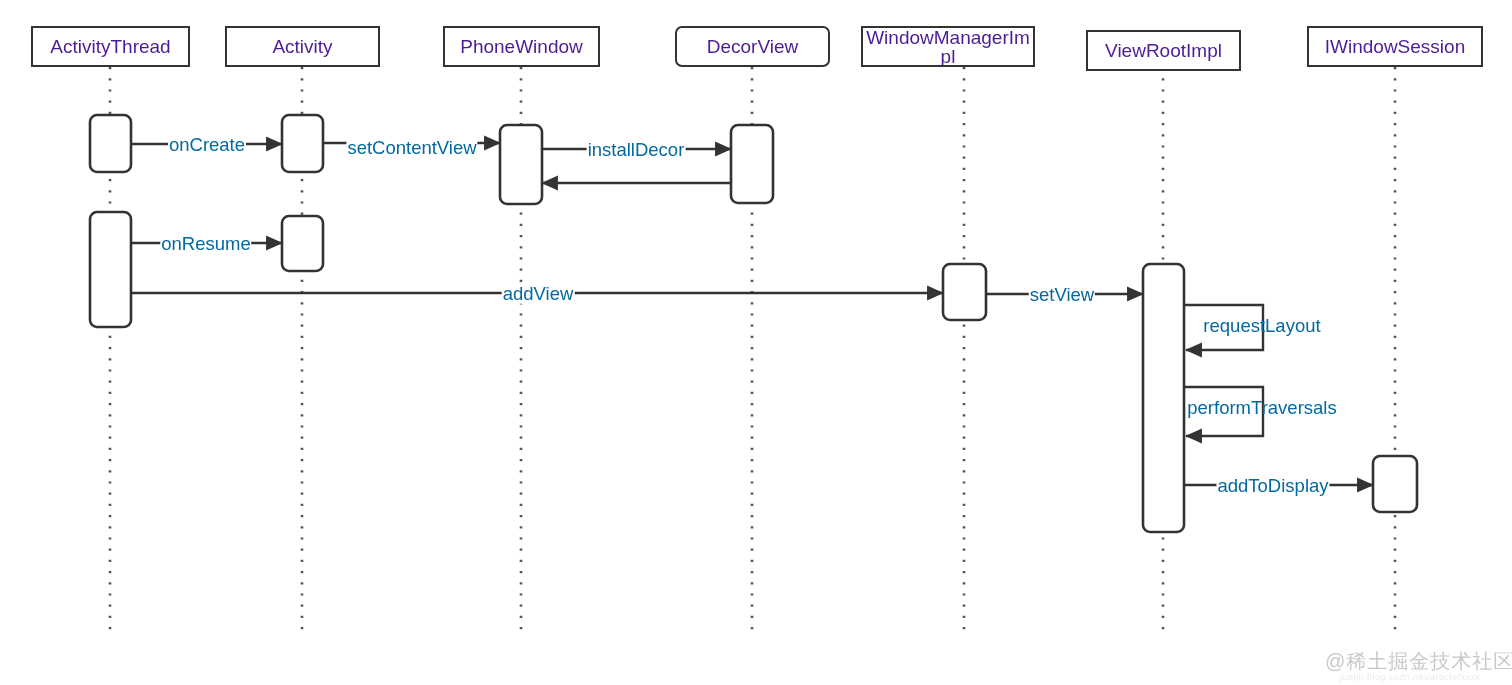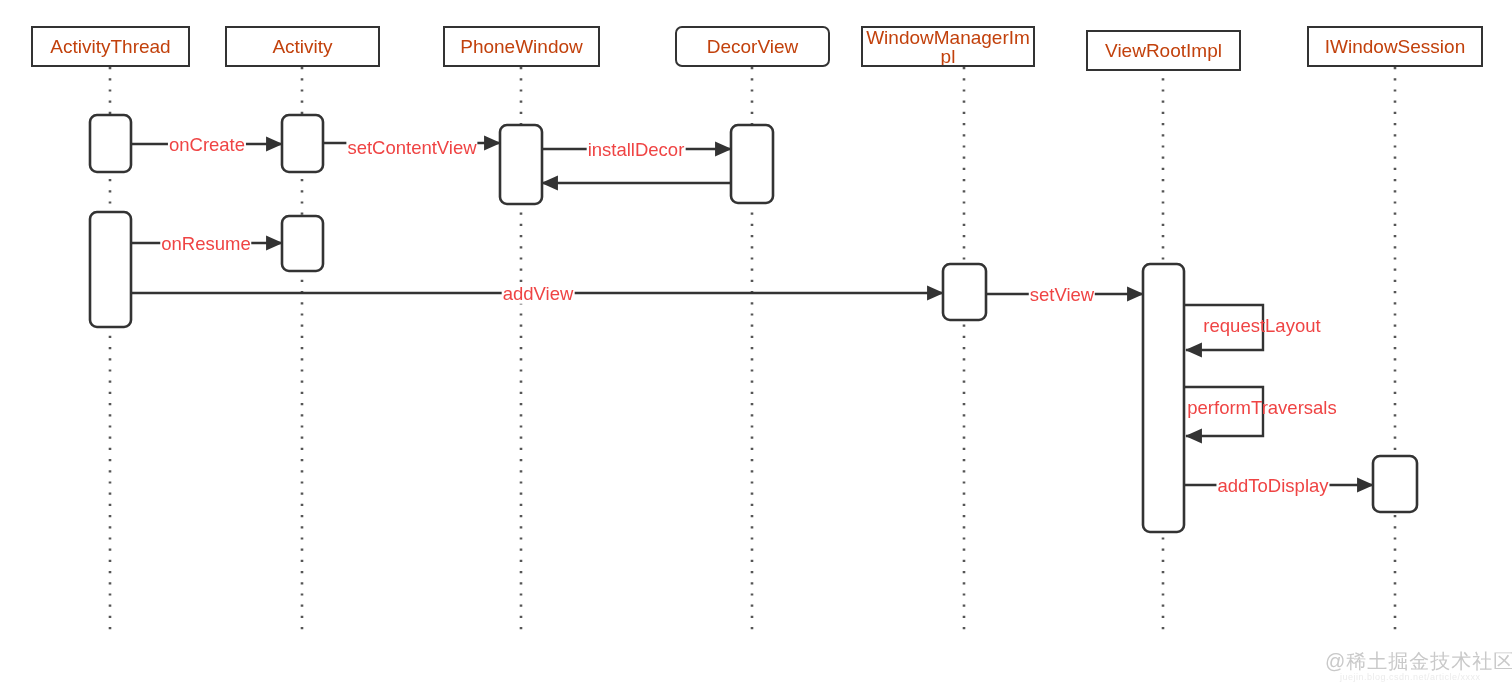--- a/index.html
+++ b/index.html
@@ -28,29 +28,29 @@
   .lifeline-head-box {
     position: absolute;
     box-sizing: border-box;
     border: 2px solid #333333;
     background: #ffffff;
     display: flex;
     align-items: center;
     justify-content: center;
     text-align: center;
     line-height: 1.0;
-    color: #c2410c;
+    color: #4c1d95;
     font-size: 19px;
     padding: 0 3px;
     overflow: hidden;
     word-break: break-all;
   }
   .msg-label {
     position: absolute;
-    color: #ef4444;
+    color: #0369a1;
     font-size: 18.5px;
     line-height: 1;
     white-space: nowrap;
     background: #ffffff;
     padding: 0 1px;
   }
   .msg-label.center {
     transform: translate(-50%, -50%);
   }
   .watermark {

